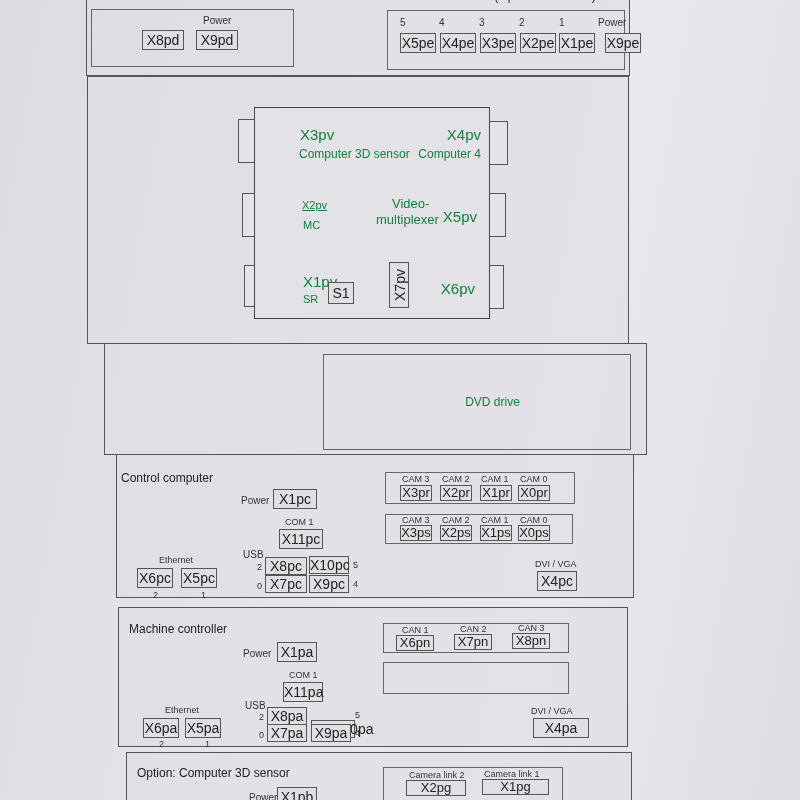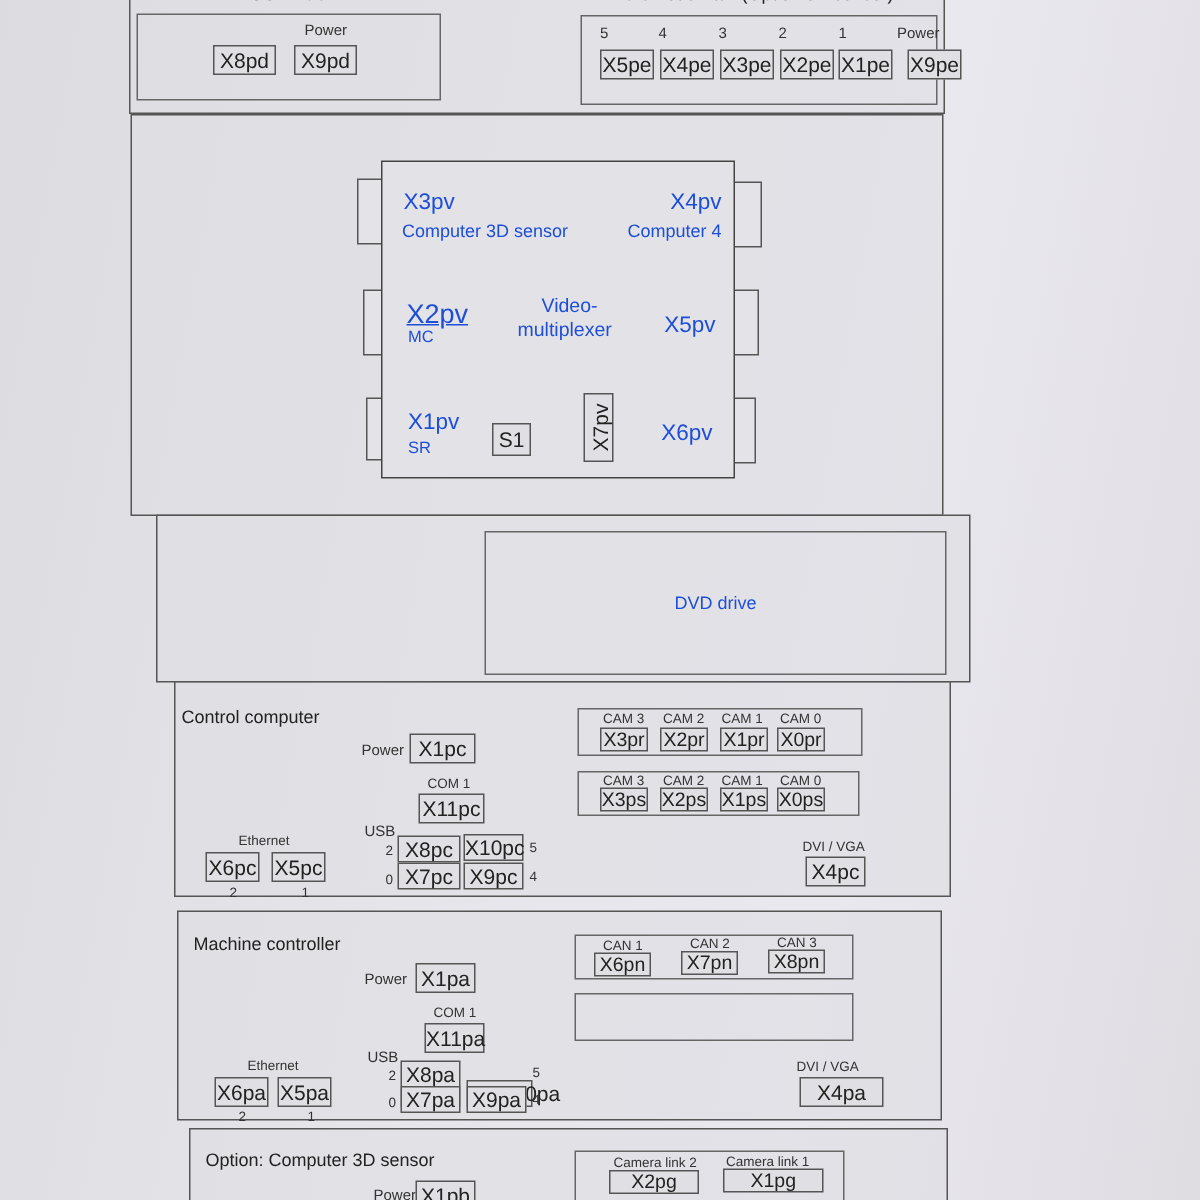--- a/index.html
+++ b/index.html
@@ -15,21 +15,21 @@
   }
   .box { position:absolute; border:1px solid #666; box-sizing:border-box; }
   .conn {
     position:absolute; border:1px solid #555; box-sizing:border-box;
     background:#e0dfe4; font-size:14px; text-align:center; line-height:18px; height:20px;
     color:#222;
   }
   .lbl { position:absolute; font-size:9px; color:#333; white-space:nowrap; }
   .lbl.md { font-size:10px; }
   .title { position:absolute; font-size:12px; color:#222; white-space:nowrap; }
-  .vm-text { position:absolute; color:#1d4ed8; white-space:nowrap; }
+  .vm-text { position:absolute; color:#15803d; white-space:nowrap;margin-left:31px; }
   .stub { position:absolute; border:1px solid #555; box-sizing:border-box; background:#e4e3e8; }
 </style>
 </head>
 <body>
 
 <div class="panel" style="top:-4px; height:80px; width:544px; left:86px;">
   <div class="title" style="left:80px; top:-8px; font-size:12px;">USB Hub</div>
   <div class="title" style="left:322px; top:-8px; font-size:12px;">Ethernet switch (Option 3D sensor)</div>
 
   <div class="box" style="left:4px; top:12px; width:203px; height:58px;">
@@ -63,21 +63,21 @@
   <div class="stub" style="left:400px; top:44px; width:20px; height:44px;"></div>
   <div class="stub" style="left:400px; top:116px; width:18px; height:44px;"></div>
   <div class="stub" style="left:398px; top:188px; width:18px; height:44px;"></div>
 
   <div class="box" style="left:166px; top:30px; width:236px; height:212px; border:1.5px solid #444; background:#e3e2e7;">
     <div class="vm-text" style="left:14px; top:18px; font-size:15px;">X3pv</div>
     <div class="vm-text" style="left:13px; top:39px; font-size:12px;">Computer 3D sensor</div>
     <div class="vm-text" style="right:8px; top:18px; font-size:15px;">X4pv</div>
     <div class="vm-text" style="right:8px; top:39px; font-size:12px;">Computer 4</div>
 
-    <div class="vm-text" style="left:16px; top:91px; font-size:18px;text-decoration:underline;">X2pv</div>
+    <div class="vm-text" style="left:16px; top:91px; font-size:11px;text-decoration:underline;">X2pv</div>
     <div class="vm-text" style="left:17px; top:111px; font-size:11px;">MC</div>
     <div class="vm-text" style="left:106px; top:88px; font-size:13px;">Video-</div>
     <div class="vm-text" style="left:90px; top:104px; font-size:13px;">multiplexer</div>
     <div class="vm-text" style="right:12px; top:100px; font-size:15px;">X5pv</div>
 
     <div class="vm-text" style="left:17px; top:165px; font-size:15px;">X1pv</div>
     <div class="vm-text" style="left:17px; top:185px; font-size:11px;">SR</div>
     <div class="conn" style="left:73px; top:174px; width:26px; height:22px; font-size:14px; line-height:20px;">S1</div>
     <div class="conn" style="left:134px; top:154px; width:20px; height:46px;">
       <span style="position:absolute; left:-13px; top:13px; transform:rotate(-90deg); font-size:14px; width:46px; text-align:center;">X7pv</span>

